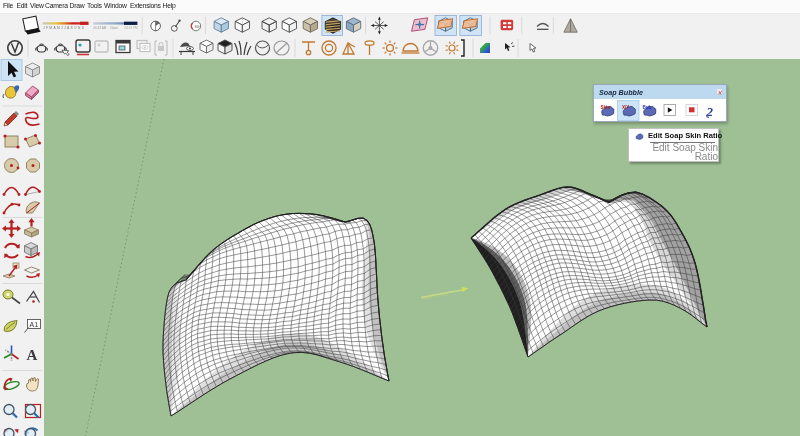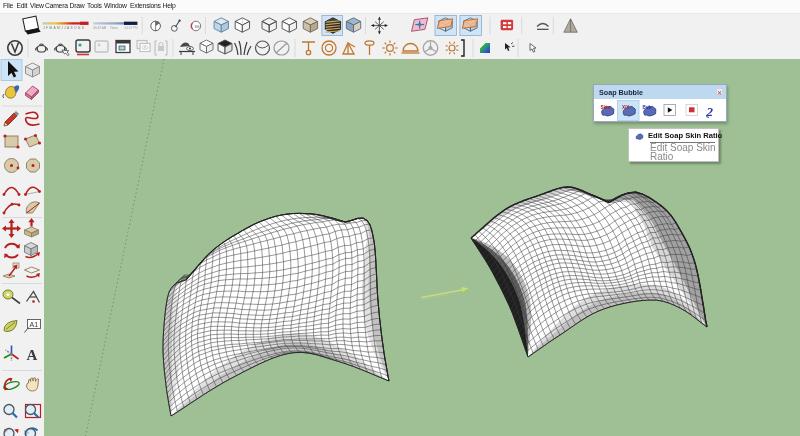--- a/index.html
+++ b/index.html
@@ -1,24 +1,24 @@
 <!DOCTYPE html>
 <html><head><meta charset="utf-8"><style>
 * { margin:0; padding:0; box-sizing:border-box; }
 html,body { width:800px; height:436px; overflow:hidden; font-family:"Liberation Sans", sans-serif; background:#f1f1f1; }
 #menubar { position:absolute; left:0; top:0; width:800px; height:13px; background:#fbfbfb; font-size:6.8px; letter-spacing:-0.25px; color:#1a1a1a; }
 #row1 { position:absolute; left:0; top:13px; background:#f1f1f1; border-top:1px solid #e8e8e8; }
 #row2 { position:absolute; left:0; top:37px; background:#f1f1f1; }
 #viewport { position:absolute; left:0; top:59px; width:800px; height:377px; background:#9fc095; }
 #lefttb { position:absolute; left:0; top:59px; background:#f1f1f1; }
 #scene { position:absolute; left:0; top:59px; }
-#dlg { position:absolute; left:593px; top:84px; width:134px; height:38px; background:#fff; border:1px solid #98a8b8; box-shadow:1px 2px 3px rgba(0,0,0,0.25); }
+#dlg { position:absolute; left:593px; top:84px; width:134px; height:38px; background:#fff; border:1px solid #98a8b8; box-shadow:1px 2px 3px rgba(0,0,0,0.25);font-style:italic; }
 #dlgtitle { height:13.5px; background:#bdd9f0; font-size:7.2px; font-weight:bold; color:#15253a; padding:2.5px 0 0 5px; position:relative; }
 #dlgx { position:absolute; right:3px; top:3px; width:7px; height:7px; background:#e8eef4; color:#c03030; font-size:6px; line-height:8px; text-align:center; font-weight:normal; border:0.5px solid #c8d4e0; }
-#tip { position:absolute; left:628px; top:128px; width:91px; height:34px; background:#fff; border:1px solid #c0c0c0; box-shadow:1.5px 2px 2px rgba(0,0,0,0.3); padding:2px 0 0 6px; }
+#tip { position:absolute; left:628px; top:128px; width:91px; height:34px; background:#fff; border:1px solid #c0c0c0; box-shadow:1.5px 2px 2px rgba(0,0,0,0.3); padding:2px 0 0 6px;text-align:right; }
 #tiphead { display:flex; font-size:7.6px; font-weight:bold; color:#111; white-space:nowrap; }
 #tipsep { margin:1px 3px 1px 15px; border-top:1px solid #777; }
 #tipbody { margin-left:15px; font-size:10px; color:#8a8a8a; line-height:8.8px; }
 </style></head>
 <body>
 <div id="menubar">
     <span style="position:absolute;left:3px;top:2px">File</span>
     <span style="position:absolute;left:16.5px;top:2px">Edit</span>
     <span style="position:absolute;left:30px;top:2px">View</span>
     <span style="position:absolute;left:45px;top:2px">Camera</span>

